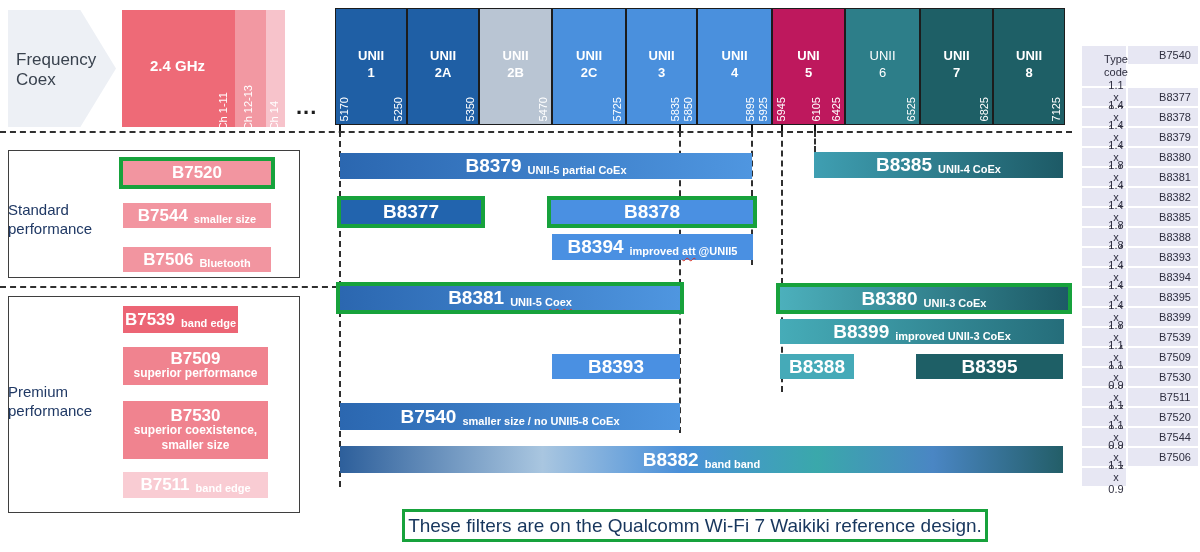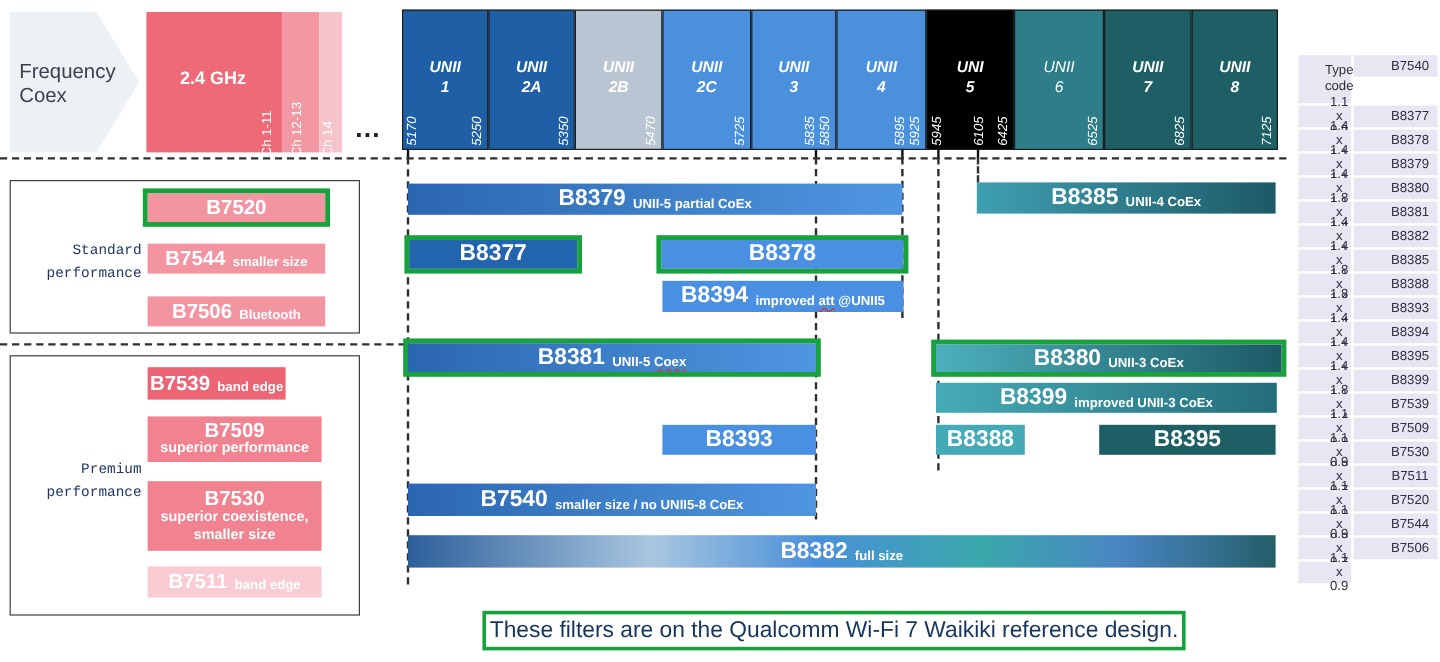--- a/index.html
+++ b/index.html
@@ -16,34 +16,34 @@
   .b24 { position:absolute; left:122px; top:10px; width:163px; height:123px; }
   .b24 .s1 { position:absolute; left:0; top:0; width:113px; height:117px; background:#ee6a77; }
   .b24 .s2 { position:absolute; left:113px; top:0; width:31px; height:117px; background:#f298a2; }
   .b24 .s3 { position:absolute; left:144px; top:0; width:19px; height:117px; background:#f7c3cb; }
   .b24-label { position:absolute; left:28px; top:47px; color:#fff; font-weight:bold; font-size:15px; }
   .vtext { writing-mode:vertical-rl; transform:rotate(180deg); position:absolute; bottom:3px;
     color:#fff; font-size:11px; white-space:nowrap; }
   .ellipsis { position:absolute; left:296px; top:94px; font-size:22px; font-weight:bold; color:#1c1c1c; letter-spacing:1px; }
 
   
-  .band { position:absolute; top:8px; height:117px; border:1px solid #1c1c1c; color:#fff;font-style:italic; }
+  .band { position:absolute; top:8px; height:117px; border:1px solid #1c1c1c; color:#fff; }
   .band-name { position:absolute; left:0; right:0; top:38px; text-align:center; font-size:13px;
     font-weight:bold; line-height:17px; display:flex; flex-direction:column; }
   .band-name.thin { font-weight:normal; }
   .fq { bottom:3px; }
 
   
   .hdash { position:absolute; height:0; border-top:2px dashed #2f2f2f; }
   .vdash { position:absolute; width:0; border-left:2px dashed #2f2f2f; }
   .tick { position:absolute; width:2px; height:8px; background:#111; top:124px; }
 
   
   .group-box { position:absolute; left:8px; width:292px; background:#fff; border:1.5px solid #3f3f3f; }
-  .group-title { position:absolute; width:110px; text-align:right; font-size:12px; line-height:19px; color:#1f3864;font-family:Liberation Mono, monospace; }
+  .group-title { position:absolute; width:110px; text-align:left; font-size:15px; line-height:19px; color:#1f3864; }
 
   
   .bar { position:absolute; display:flex; align-items:center; justify-content:center; color:#fff; z-index:2; }
   .bar .lbl { font-weight:bold; font-size:19px; }
   .bar .sub { font-size:11px; margin-left:6px; margin-top:8px; font-weight:bold; white-space:pre; }
   .hl { outline:4px solid #17a23c; }
   .sq { text-decoration:underline; text-decoration-style:wavy; text-decoration-color:#d93025;
     text-decoration-thickness:1px; text-underline-offset:2px; }
 
   
@@ -135,21 +135,21 @@
     <span class="vtext fq" style="right:2px">5850</span>
   </div>
   <div class="band" style="left:697px;width:75px;background:#4a90dd">
     <div class="band-name">
         <span>UNII</span>
         <span>4</span>
       </div>
     <span class="vtext fq" style="right:15px">5895</span>
     <span class="vtext fq" style="right:2px">5925</span>
   </div>
-  <div class="band" style="left:772px;width:73px;background:#000000">
+  <div class="band" style="left:772px;width:73px;background:#be185d">
     <div class="band-name">
         <span>UNI</span>
         <span>5</span>
       </div>
     <span class="vtext fq" style="left:2px">5945</span>
     <span class="vtext fq" style="left:37px">6105</span>
     <span class="vtext fq" style="right:2px">6425</span>
   </div>
   <div class="band" style="left:845px;width:75px;background:#2d7e89">
     <div class="band-name thin">
@@ -264,21 +264,21 @@
   </div>
   <div class="bar fill-dkteal" style="left:916px;top:354px;width:147px;height:25px">
     <span class="lbl">B8395</span>
   </div>
   <div class="bar grad-blue" style="left:340px;top:403px;width:340px;height:27px">
     <span class="lbl">B7540</span>
     <span class="sub">smaller size / no UNII5-8 CoEx</span>
   </div>
   <div class="bar grad-full" style="left:340px;top:446px;width:723px;height:27px">
     <span class="lbl">B8382</span>
-    <span class="sub">full size</span>
+    <span class="sub">band band</span>
   </div>
 
   <div class="pkg-table">
     <div class="pkg-cell pkg-head">
       <div>
           <div>Type</div>
           <div>code</div>
         </div>
     </div>
 

